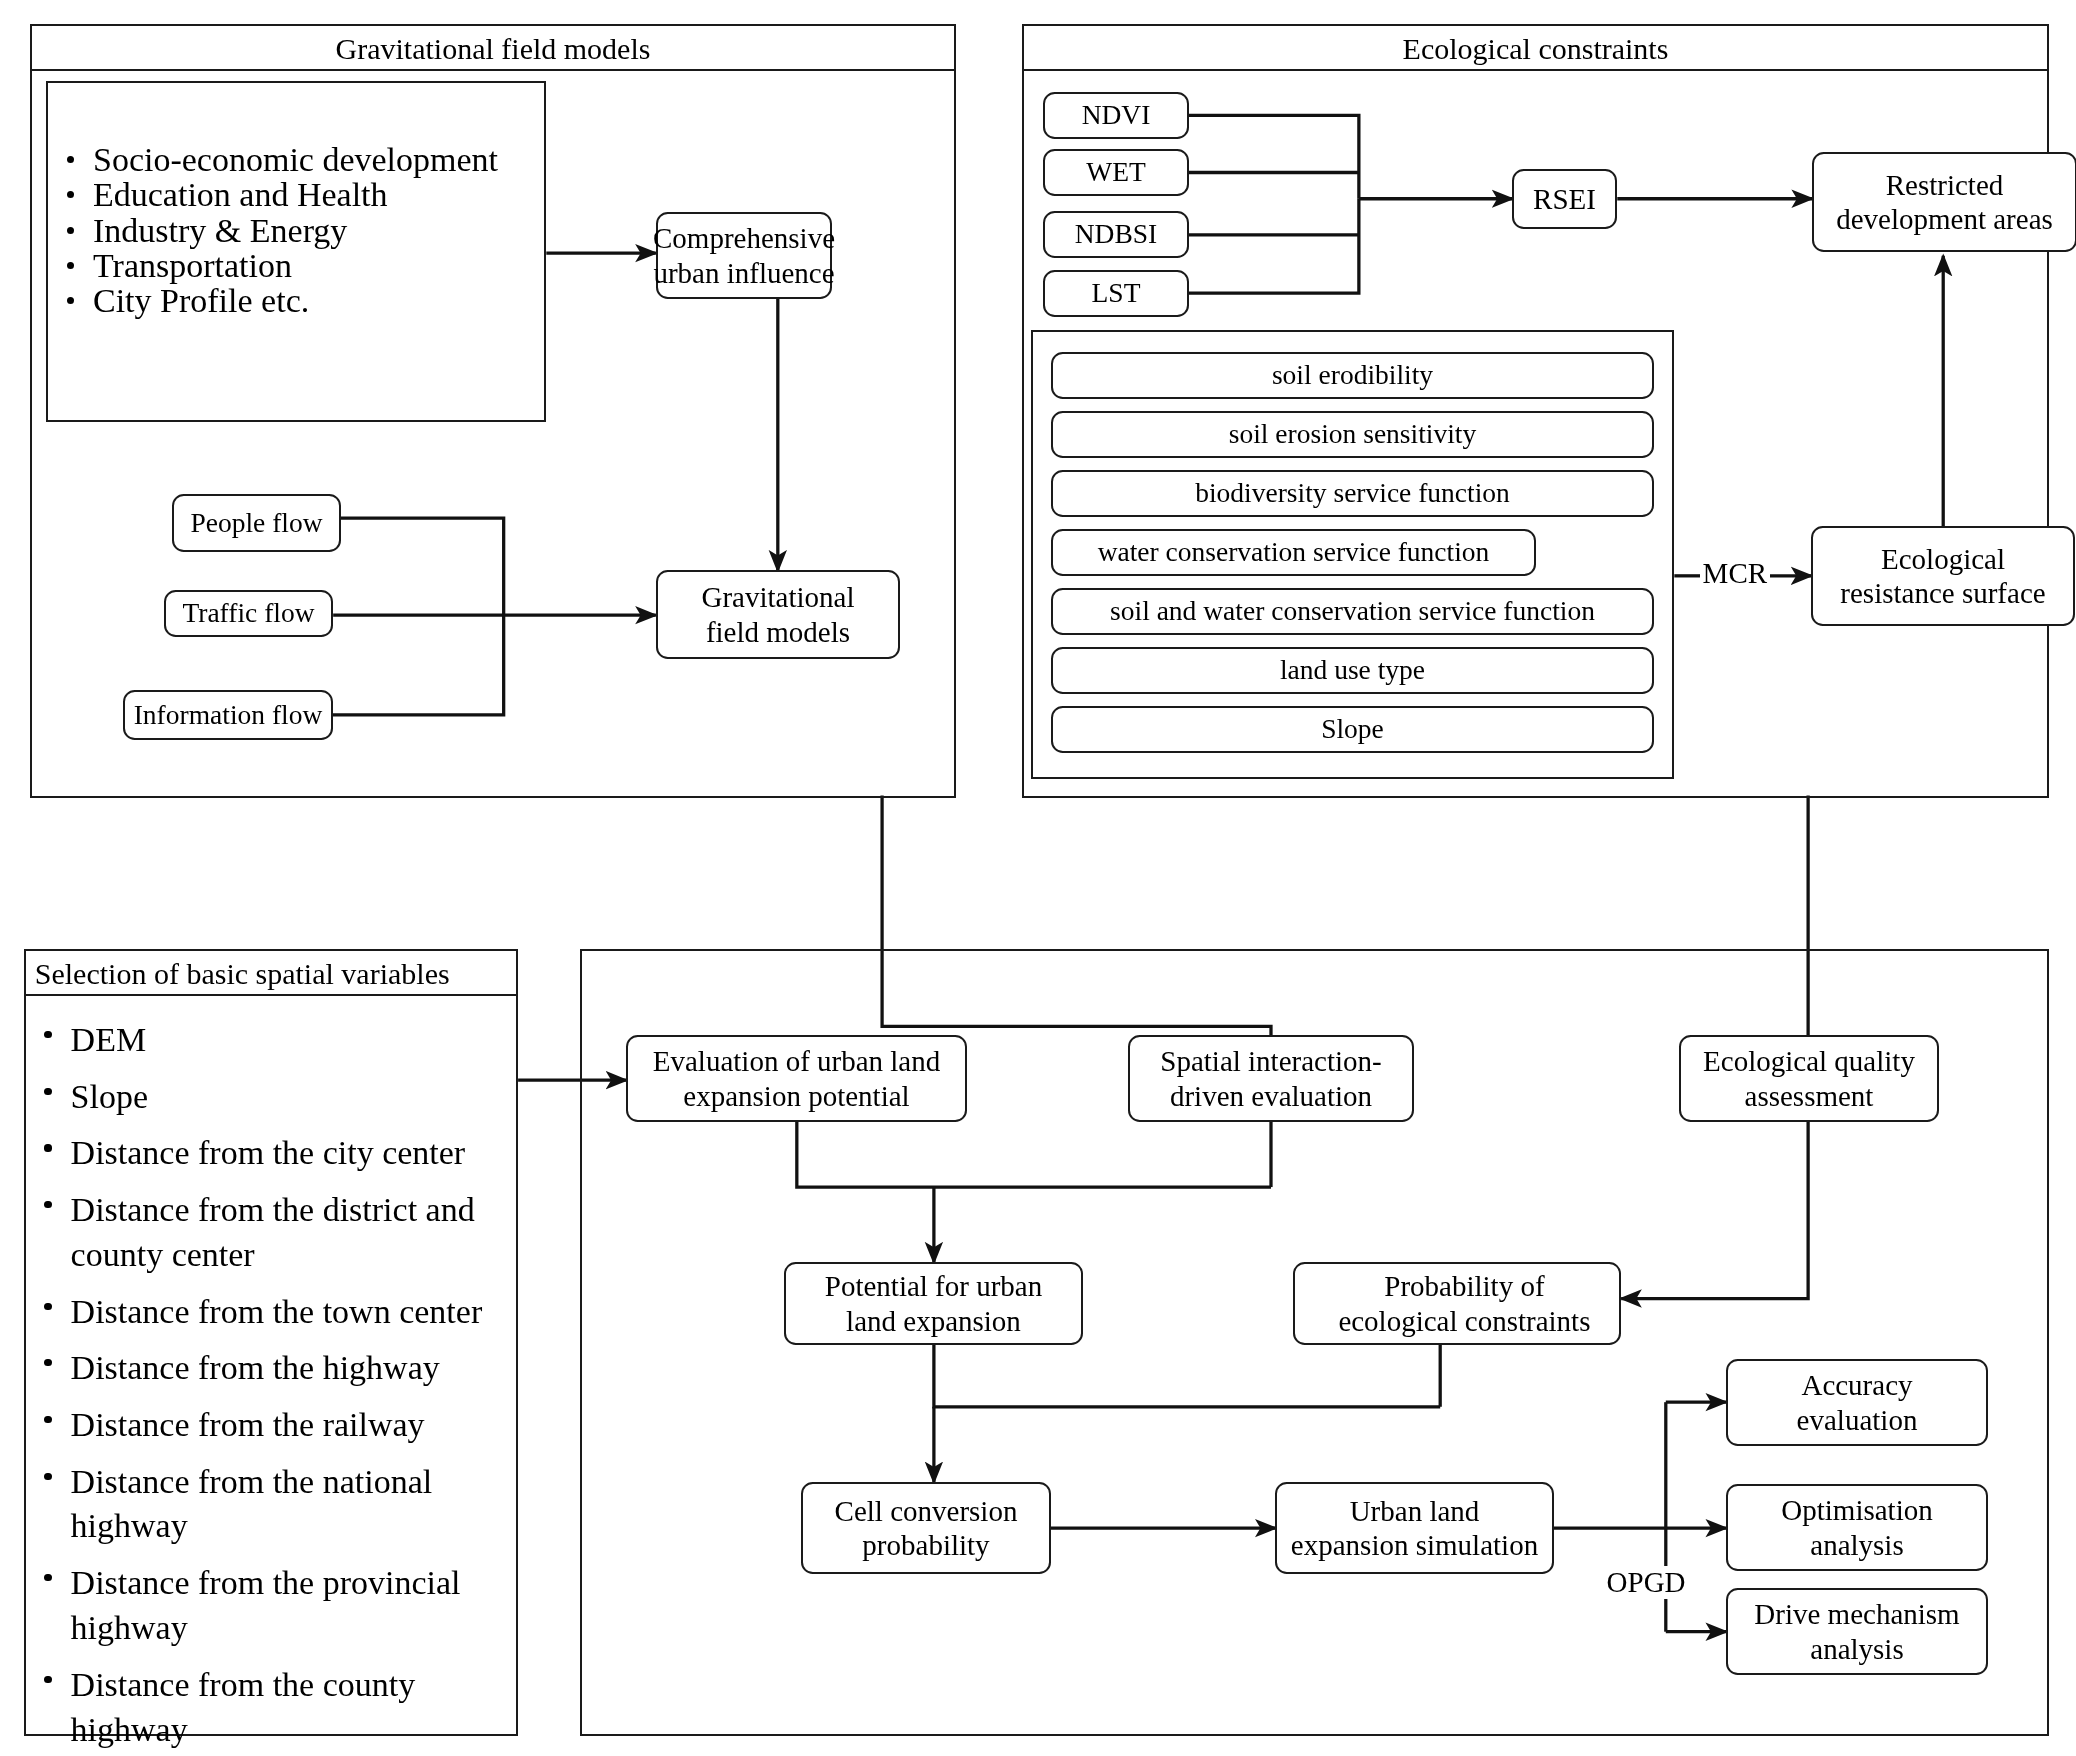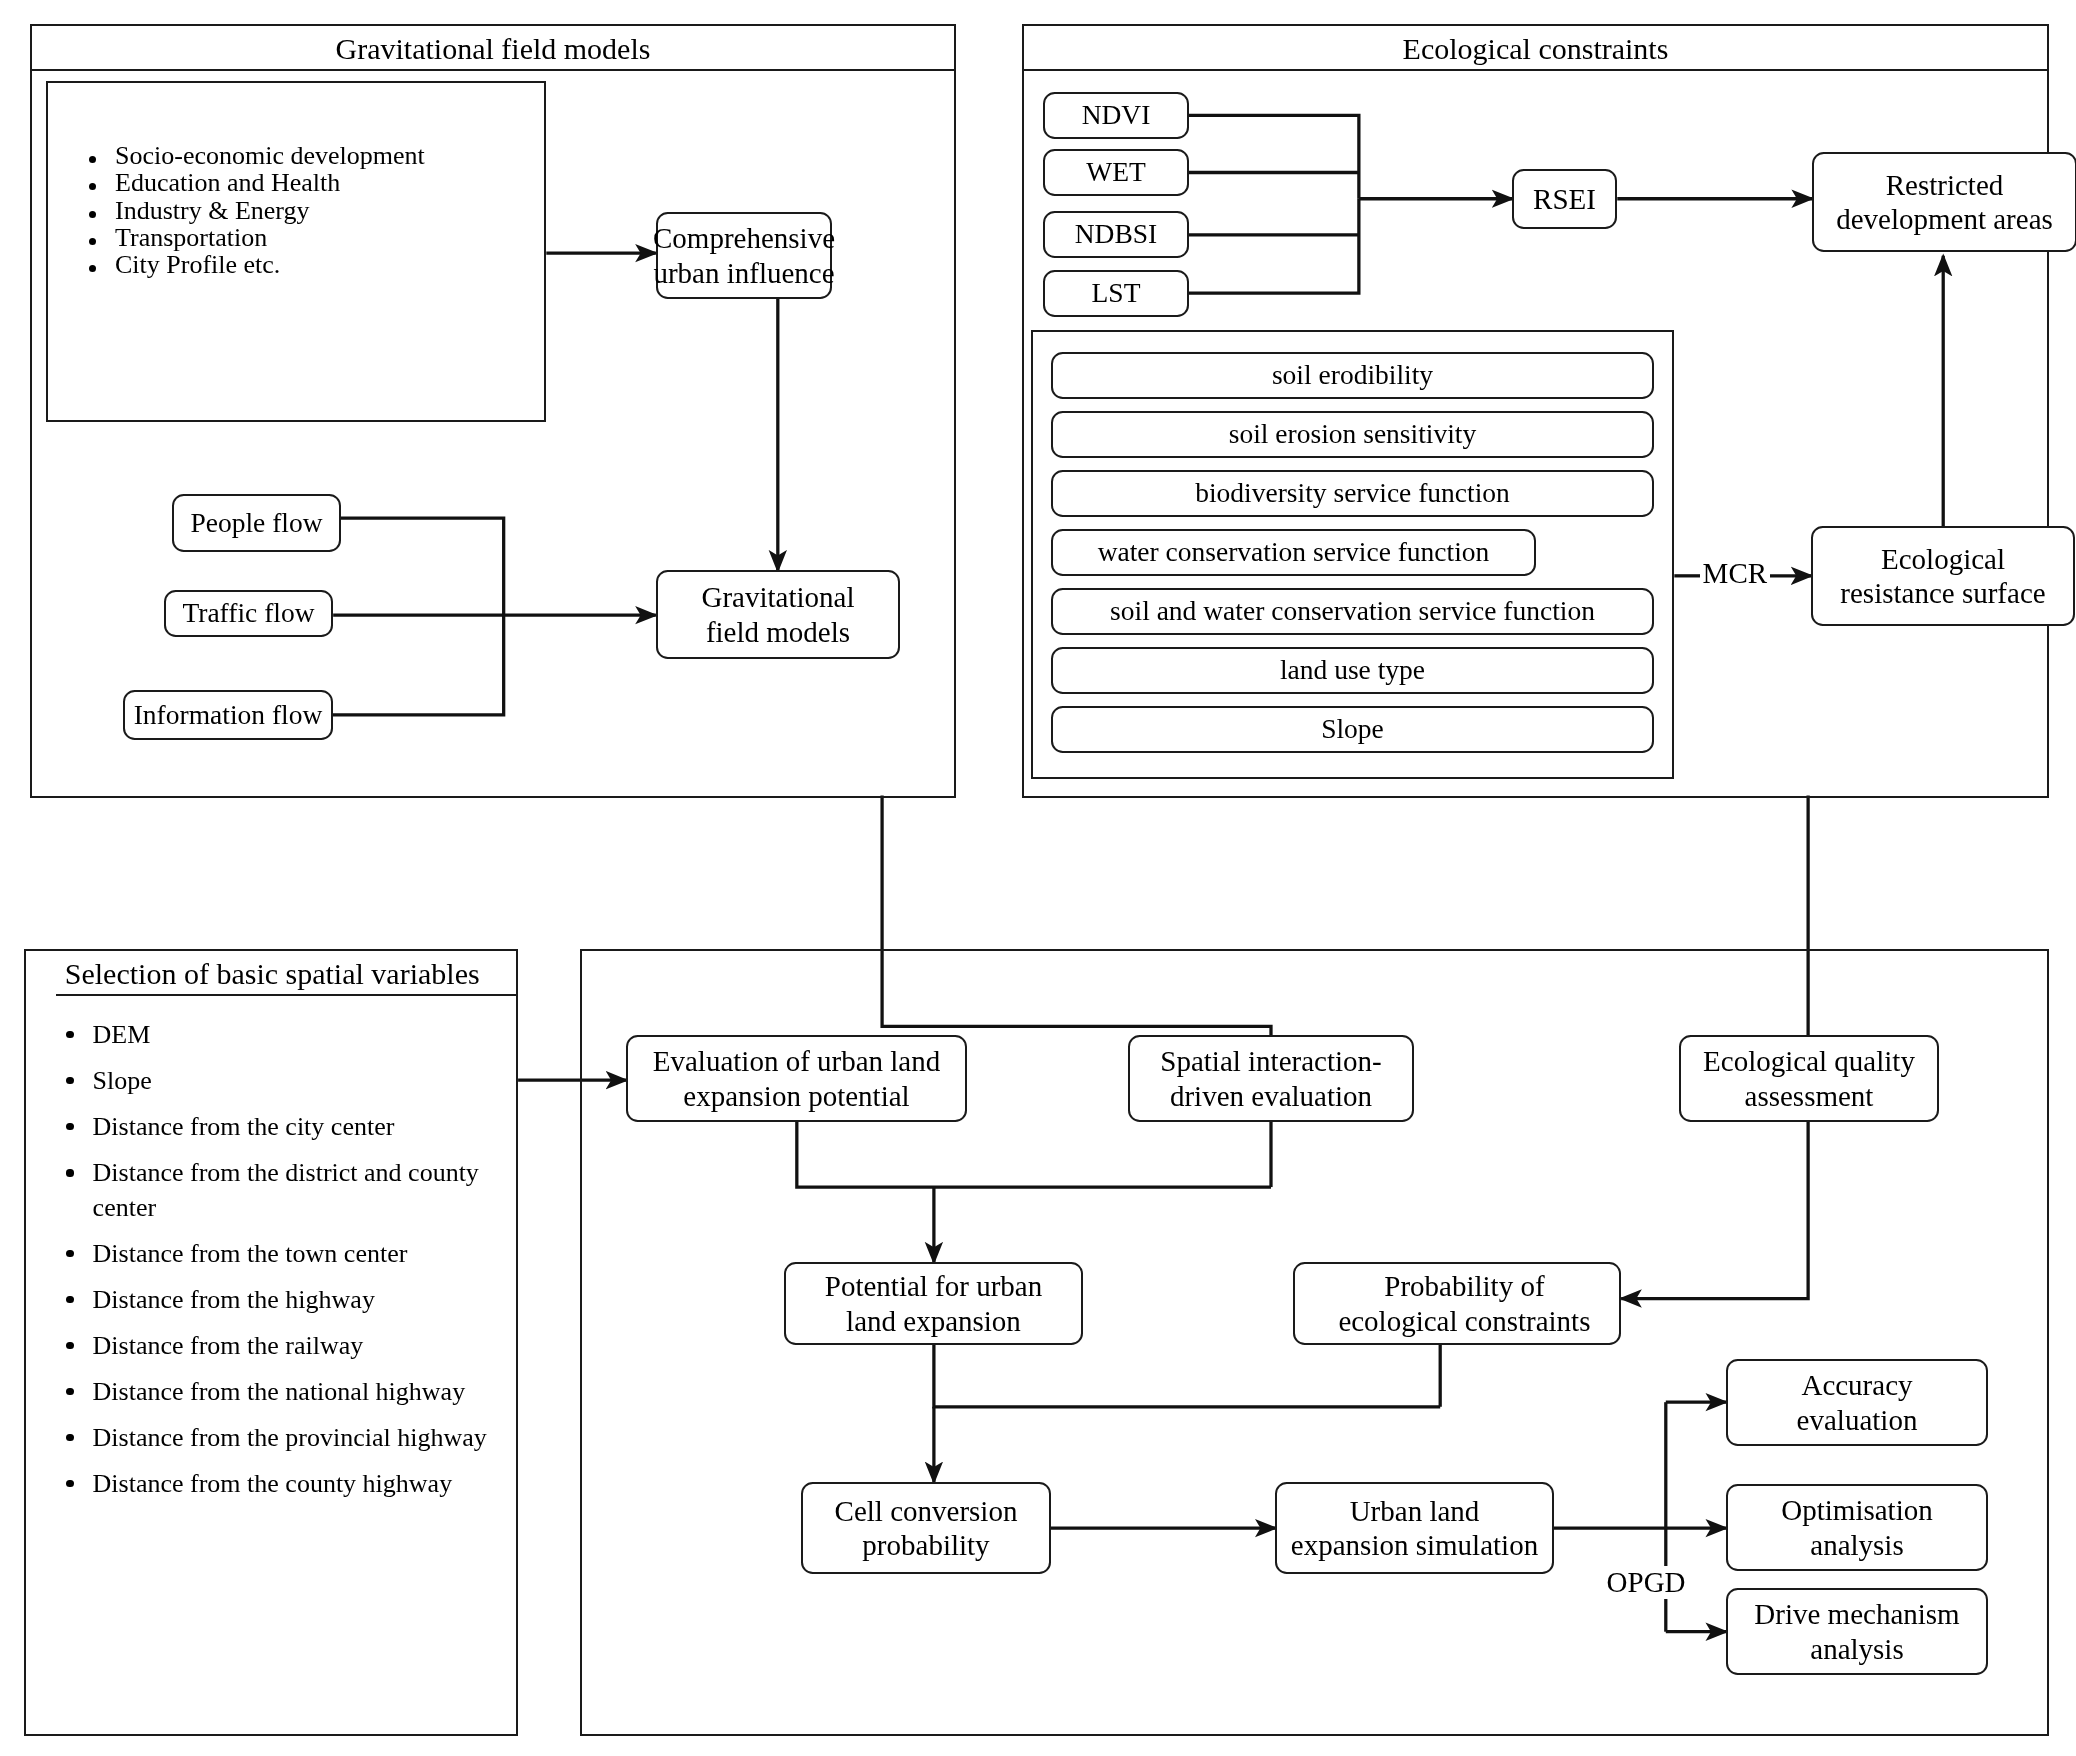--- a/index.html
+++ b/index.html
@@ -37,21 +37,20 @@
     line-height: 45px;
     text-align: center;
     font-size: 30px;
     border-bottom: 2px solid #1a1a1a;
     box-sizing: border-box;
     white-space: nowrap;
   }
   .panel-title.left-align {
     text-align: left;
     padding-left: 9.2px;
-    margin-left: 30px;
   }
   
   .sq-box {
     position: absolute;
     border: 2px solid #1a1a1a;
     box-sizing: border-box;
     background: #ffffff;
   }
   
   .node {
@@ -67,23 +66,23 @@
     font-size: 29px;
     line-height: 1.18;
     padding: 1.3px 5.2px;
   }
   .node.small { font-size: 27.5px; }
   .node.wide-row { font-size: 27.5px; }
   
   ul.bullets {
     position: absolute;
     margin: 0;
-    padding: 0 0 0 39px;
+    padding: 0 0 0 17px;
     list-style: none;
-    font-size: 26px;
+    font-size: 34px;
     line-height: 1.0;
   }
   ul.bullets li {
     position: relative;
     margin: 0 0 3.9px 0;
     padding-left: 30px;
   }
   ul.bullets li:before {
     content: "";
     position: absolute;

